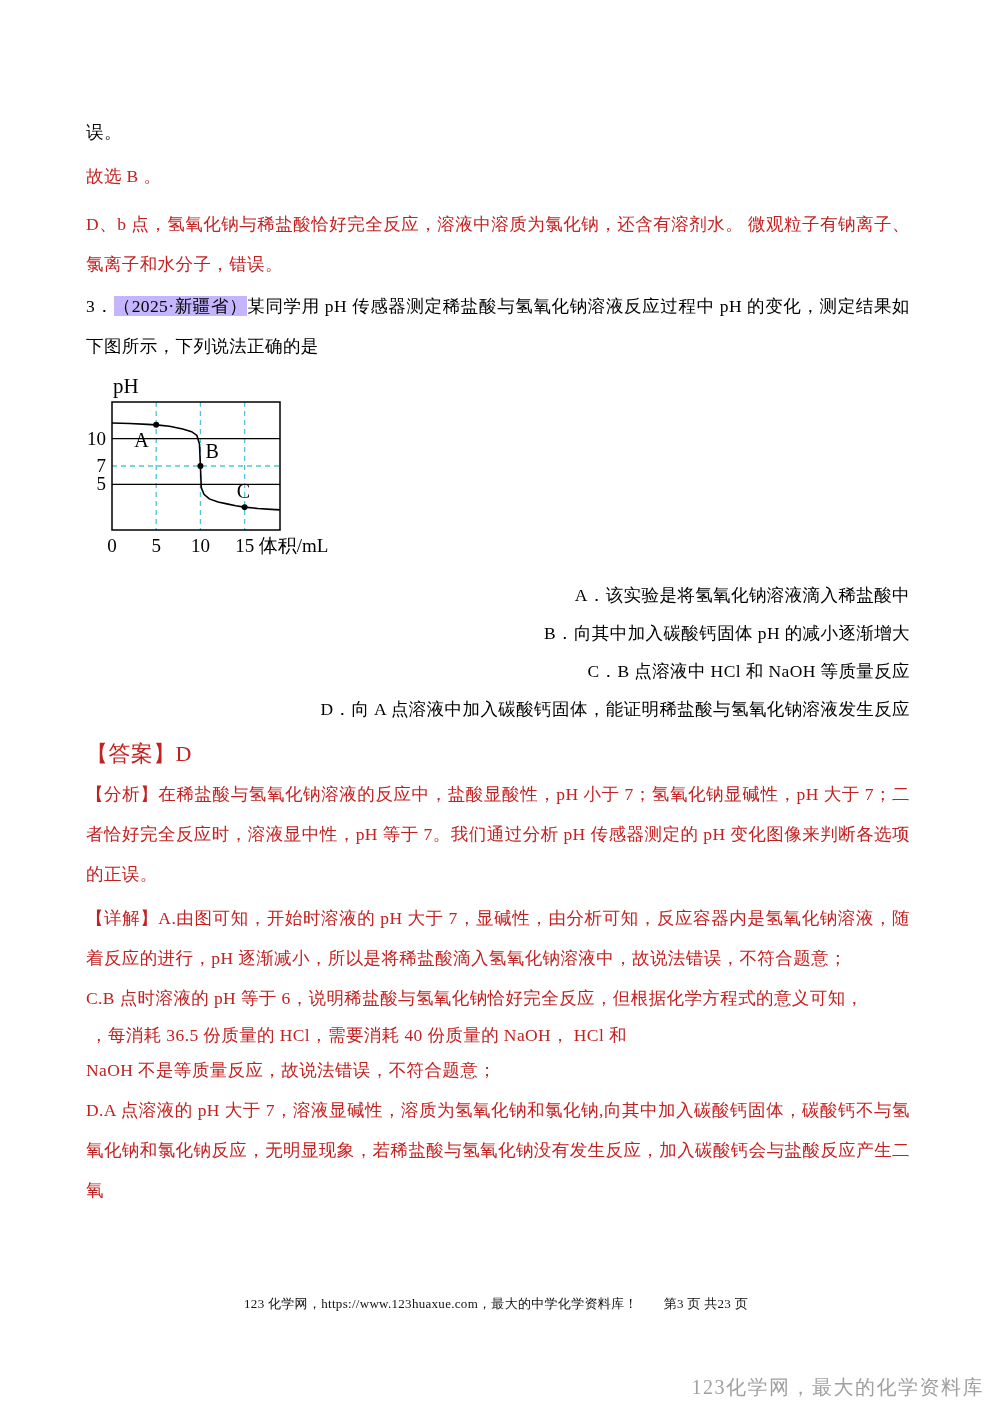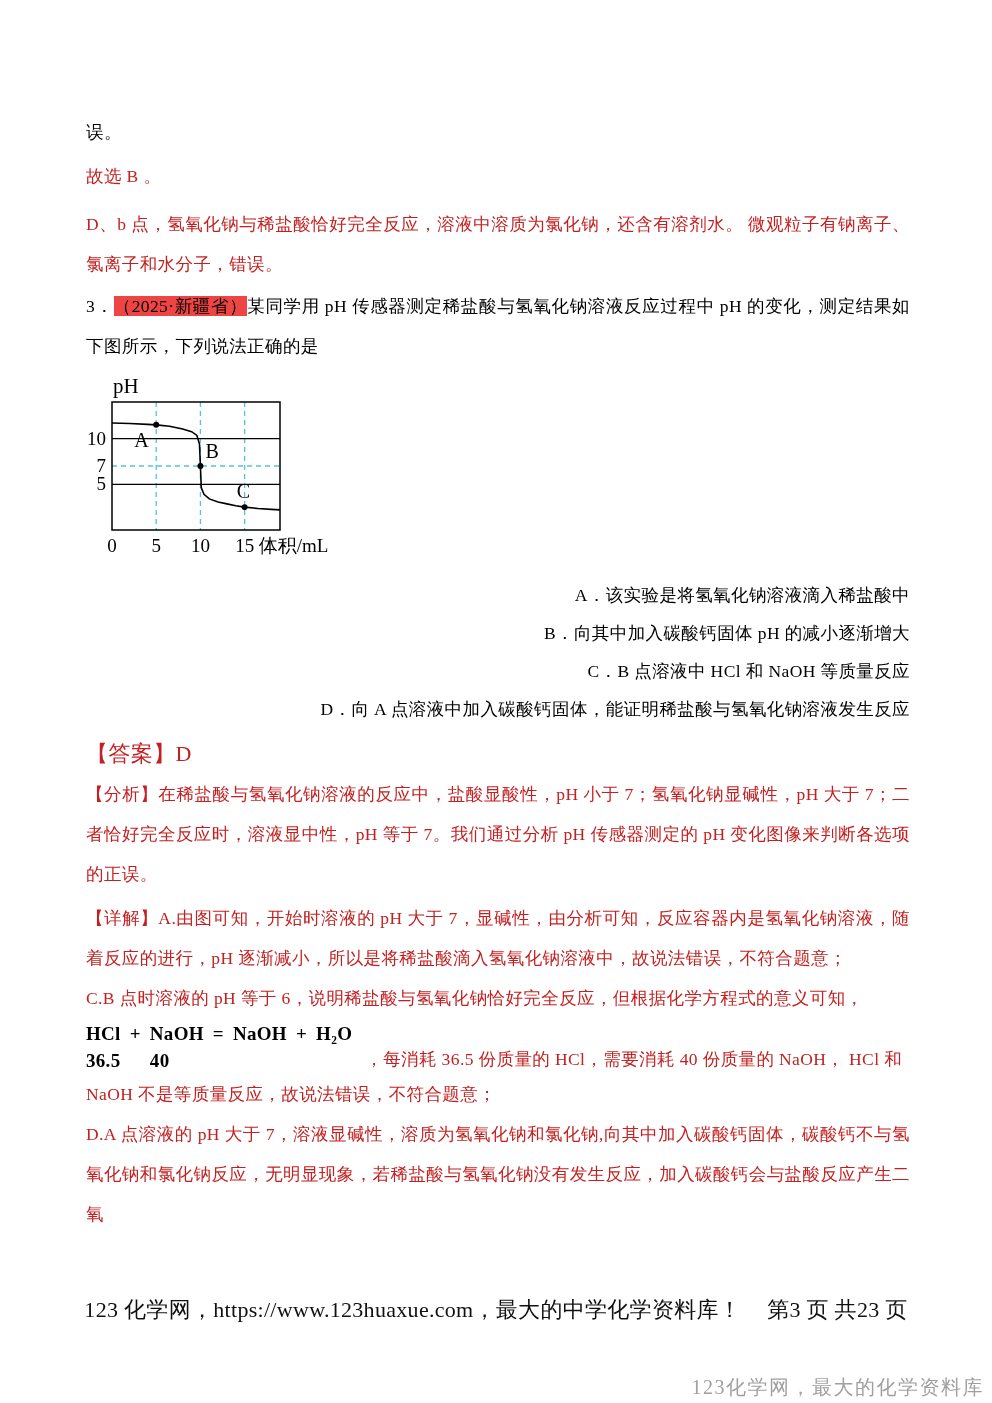--- a/index.html
+++ b/index.html
@@ -5,34 +5,34 @@
 <style>
   html,body{margin:0;padding:0;background:#fff;}
   .page{
     position:relative;width:992px;height:1403px;background:#ffffff;overflow:hidden;
     font-family:"Liberation Serif","DejaVu Serif",serif;color:#000;
   }
   .content{position:absolute;left:86px;width:824px;top:112px;}
   .t{font-size:17.5px;line-height:40px;letter-spacing:0.4px;text-align:justify;margin:0;}
   .single{text-align:left;}
   .red{color:#c32121;}
-  .hl{background:#ef4444;}
+  .hl{background:#c4b5fd;}
   .q{margin-top:2px;}
   .chart-wrap{margin:10px 0 12px 2px;}
   svg text{font-family:"Liberation Serif","DejaVu Serif",serif;fill:#000;}
   .options{margin-top:6px;}
   .opt{font-size:17.5px;line-height:38px;letter-spacing:0.4px;padding-left:34px;text-align:right;margin:0;}
   .answer-line{margin-top:6px;font-size:22px;line-height:40px;}
   .eq-block{display:flex;align-items:flex-end;margin:2px 0 0 0;}
   .eq-table{border-collapse:collapse;font-weight:bold;font-size:19px;letter-spacing:0.3px;}
   .eq-table td{padding:0 9px 0 0;line-height:27px;text-align:left;white-space:nowrap;}
   .eq-after{font-size:17.5px;line-height:30px;letter-spacing:0.4px;padding-left:4px;}
   .footer{
     position:absolute;left:0;width:992px;top:1295px;display:flex;justify-content:center;gap:26px;
-    font-size:22px;color:#111;letter-spacing:0.3px;
+    font-size:13px;color:#111;letter-spacing:0.3px;
   }
   .watermark{
     position:absolute;right:8px;top:1374px;color:#a0a0a0;font-size:20px;letter-spacing:1.5px;
   }
   .mt8{margin-top:8px;}
   .mt4{margin-top:4px;}
 </style>
 </head>
 <body>
 
@@ -85,42 +85,20 @@
     <p class="t red single answer-line"><span>【答案】</span><span>D</span></p>
 
     <p class="t red">【分析】在稀盐酸与氢氧化钠溶液的反应中，盐酸显酸性，pH 小于 7；氢氧化钠显碱性，pH 大于 7；二者恰好完全反应时，溶液显中性，pH 等于 7。我们通过分析 pH 传感器测定的 pH 变化图像来判断各选项的正误。</p>
 
     <p class="t red mt4">【详解】A.由图可知，开始时溶液的 pH 大于 7，显碱性，由分析可知，反应容器内是氢氧化钠溶液，随着反应的进行，pH 逐渐减小，所以是将稀盐酸滴入氢氧化钠溶液中，故说法错误，不符合题意；</p>
 
 
     <p class="t red single">C.B 点时溶液的 pH 等于 6，说明稀盐酸与氢氧化钠恰好完全反应，但根据化学方程式的意义可知，</p>
 
     <div class="eq-block">
-      <table class="eq-table">
-        <tbody>
-            <tr>
-          <td>HCl</td>
-          <td>+</td>
-          <td>NaOH</td>
-          <td>=</td>
-          <td>NaOH</td>
-          <td>+</td>
-          <td>H₂O</td>
-        </tr>
-        <tr>
-          <td>36.5</td>
-          <td></td>
-          <td>40</td>
-          <td></td>
-              <td></td>
-              <td></td>
-              <td></td>
-        </tr>
-      </tbody>
-        </table>
       <span class="red eq-after">，每消耗 36.5 份质量的 HCl，需要消耗 40 份质量的 NaOH， HCl 和</span>
     </div>
 
     <p class="t red single">NaOH 不是等质量反应，故说法错误，不符合题意；</p>
 
     <p class="t red">D.A 点溶液的 pH 大于 7，溶液显碱性，溶质为氢氧化钠和氯化钠,向其中加入碳酸钙固体，碳酸钙不与氢氧化钠和氯化钠反应，无明显现象，若稀盐酸与氢氧化钠没有发生反应，加入碳酸钙会与盐酸反应产生二氧</p>
 
   </div>
 
   <div class="footer">

